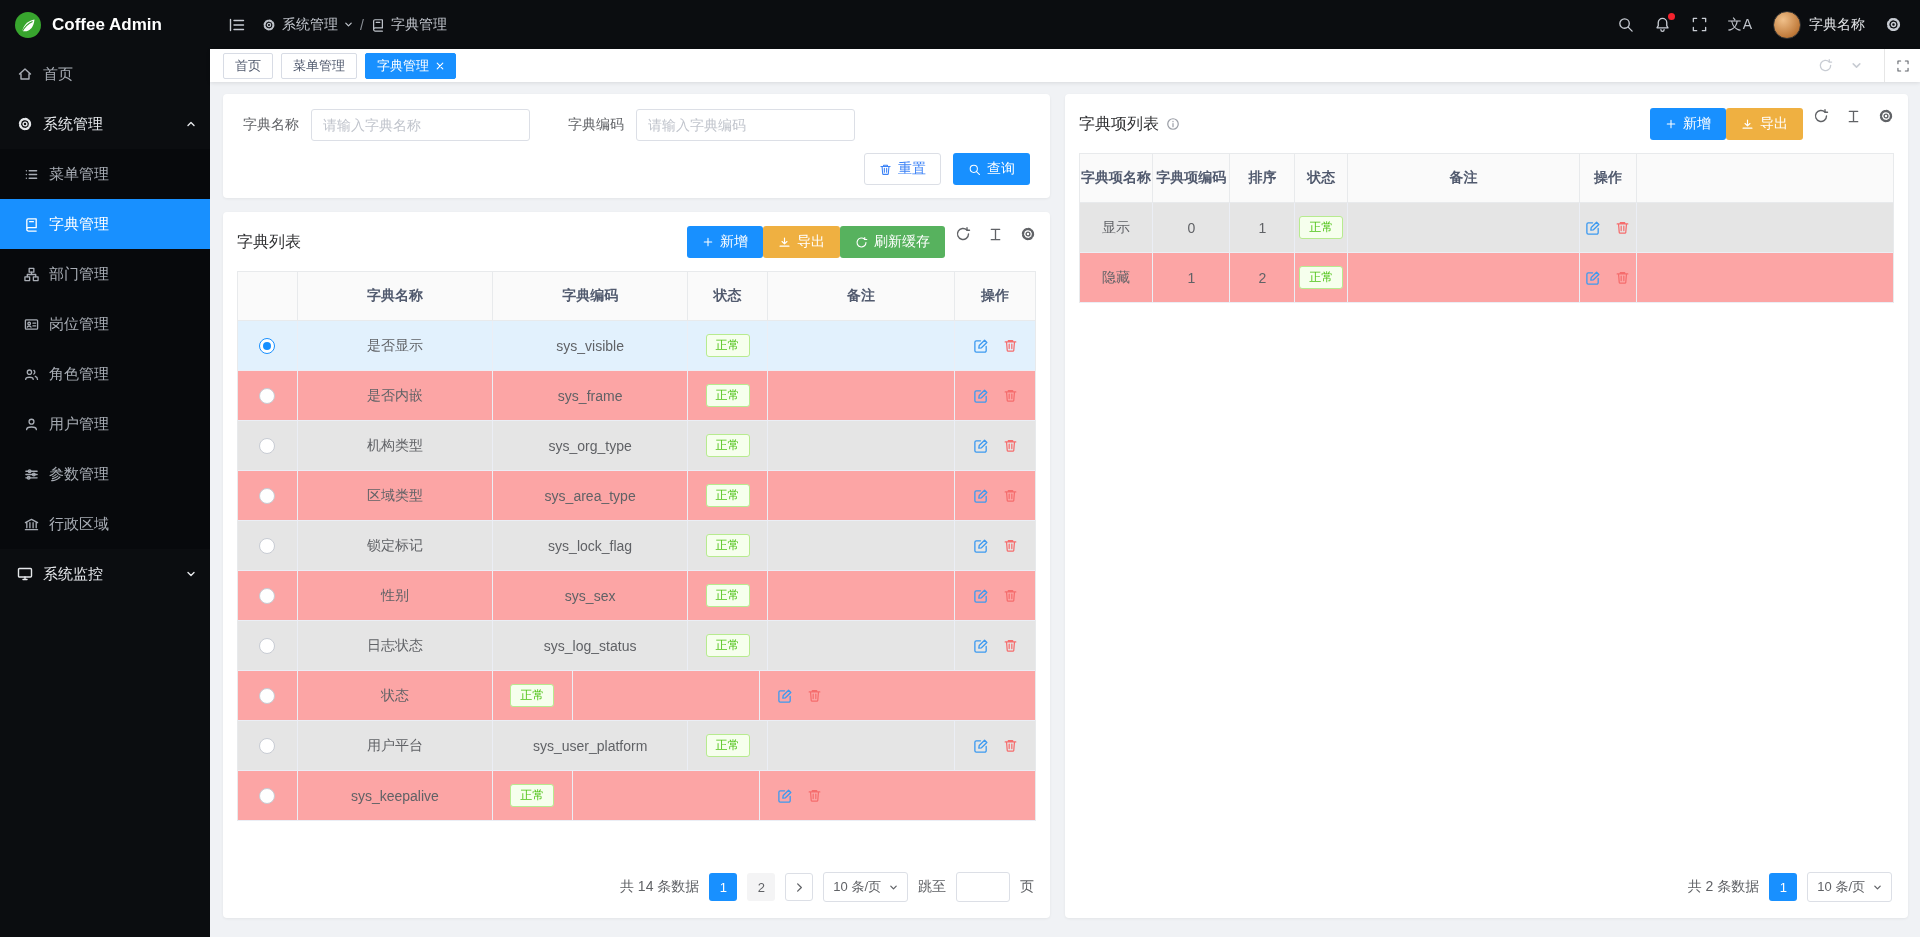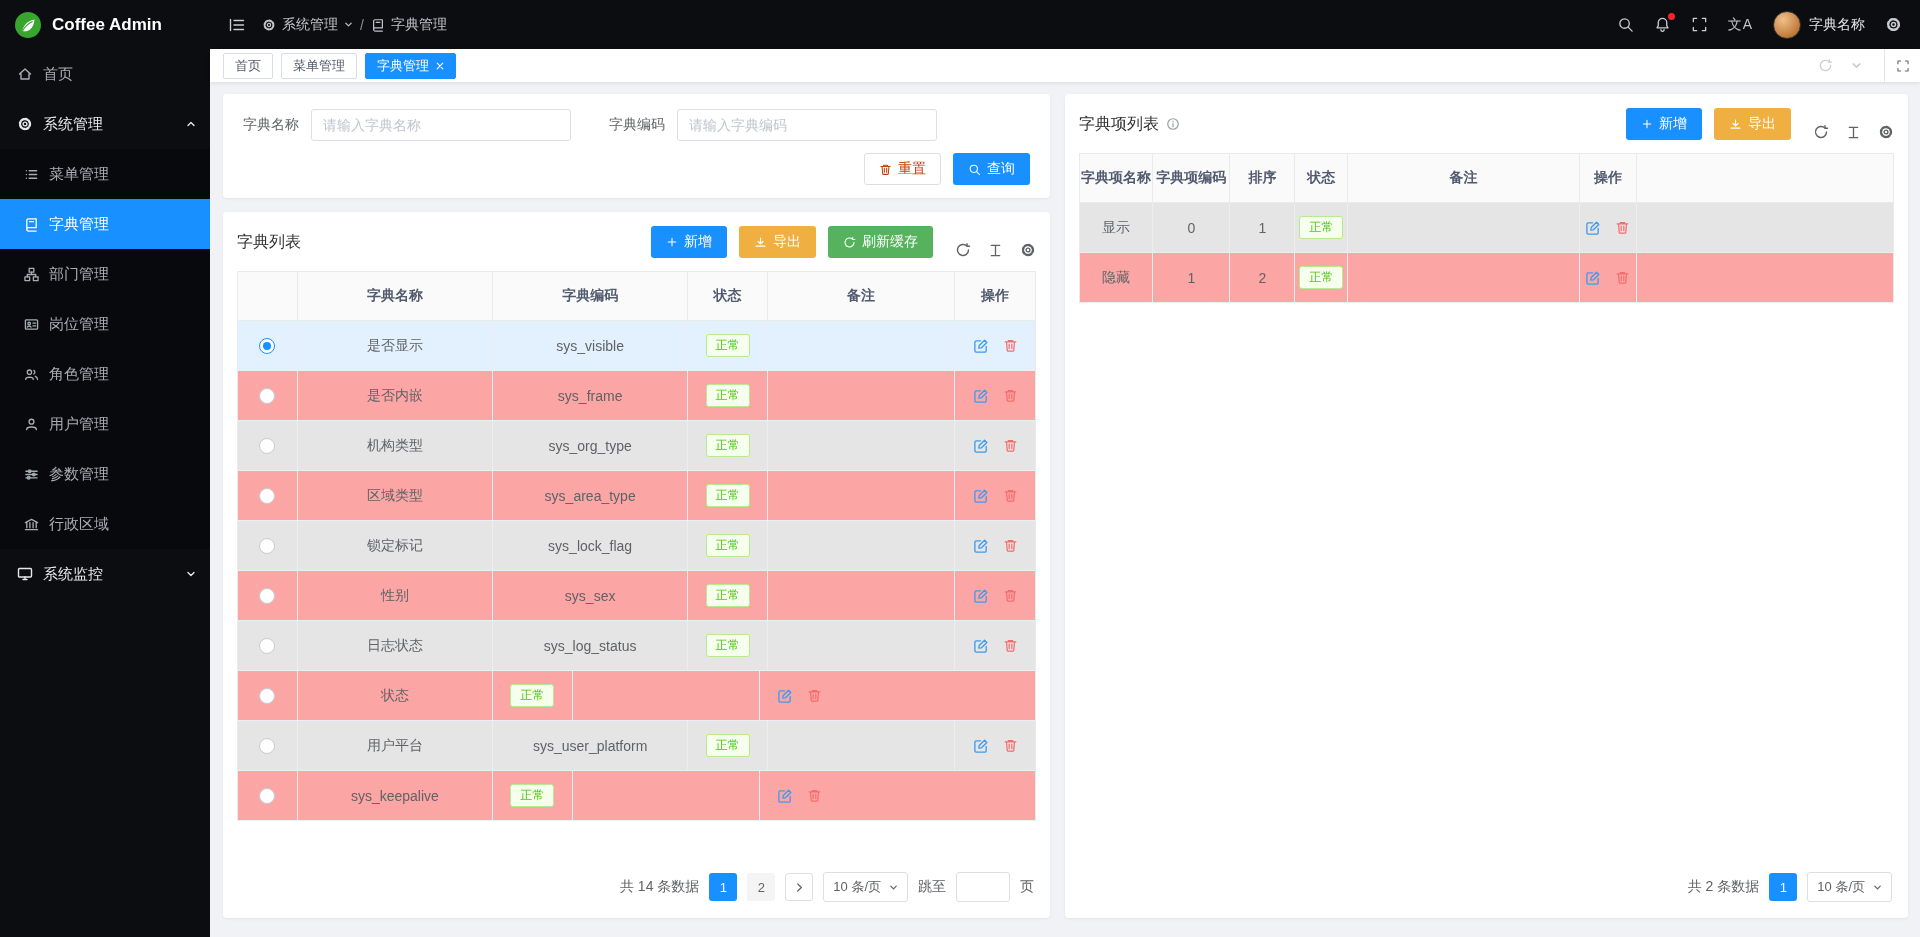--- a/index.html
+++ b/index.html
@@ -42,35 +42,35 @@
 
   
   .content { flex:1; min-height:0; display:flex; gap:15px; padding:12px 12px 19px 13px; }
   .card { background:#fff; border-radius:4px; box-shadow:0 1px 3px rgba(0,0,0,.06); }
   .left-col { width:827px; flex-shrink:0; display:flex; flex-direction:column; gap:14px; min-height:0; }
 
   .search-card { padding:15px 20px 13px; flex-shrink:0; }
   .search-row { display:flex; align-items:center; gap:38px; }
   .field { display:flex; align-items:center; gap:12px; }
   .field label { color:#606266; white-space:nowrap; }
-  .field input { width:260px; height:32px; border:1px solid #dcdfe6; border-radius:3px; padding:0 11px; font-size:14px; color:#303133; outline:none; font-family:inherit; }
+  .field input { width:219px; height:32px; border:1px solid #dcdfe6; border-radius:3px; padding:0 11px; font-size:14px; color:#303133; outline:none; font-family:inherit; }
   .field input::placeholder { color:#c0c4cc; }
   .search-actions { display:flex; justify-content:flex-end; gap:12px; margin-top:12px; }
 
   .btn { height:32px; padding:0 14px; border-radius:3px; border:1px solid transparent; display:inline-flex; align-items:center; gap:6px; font-size:14px; cursor:pointer; white-space:nowrap; font-family:inherit; background:#fff; }
-  .btn-plain { border-color:#dcdfe6; color:#c2410c; }
+  .btn-plain { border-color:#dcdfe6; color:#3b82f6; }
   .btn-primary { background:#1890ff; color:#fff; }
   .btn-warning { background:#efb041; color:#fff; }
   .btn-success { background:#57b25e; color:#fff; }
 
   .table-card { flex:1; min-height:0; display:flex; flex-direction:column; padding:14px 14px 0; }
   .table-toolbar { display:flex; align-items:center; margin-bottom:13px; flex-shrink:0; }
   .table-title { font-size:16px; color:#303133; }
   .info-ic { color:#9a9ea6; margin-left:7px; display:flex; }
-  .toolbar-right { margin-left:auto; display:flex; align-items:flex-end; gap:12px; }
+  .toolbar-right { margin-left:auto; display:flex; align-items:flex-start; }
   .tool-icons { display:flex; align-items:center; gap:17px; color:#606266; margin-left:10px; }
   .tool-icons .tb-icon { color:#606266; }
 
   
   .ttable { border:1px solid #e8eaec; border-bottom:none; flex-shrink:0; }
   .thead { display:flex; align-items:center; height:49px; background:#fafafa; color:#515a6e; font-weight:bold; border-bottom:1px solid #e8eaec; }
   .trow { display:flex; align-items:center; height:50px; background:#e5e5e5; color:#606266; border-bottom:1px solid #ebeef5; cursor:pointer; }
   .trow.striped { background:#fca5a5; }
   .trow.selected { background:#e2f1fd; }
   .tcell { text-align:center; padding:0 4px; white-space:nowrap; overflow:hidden; display:flex; align-items:center; justify-content:center; height:100%; border-right:1px solid #ebeef5; }

